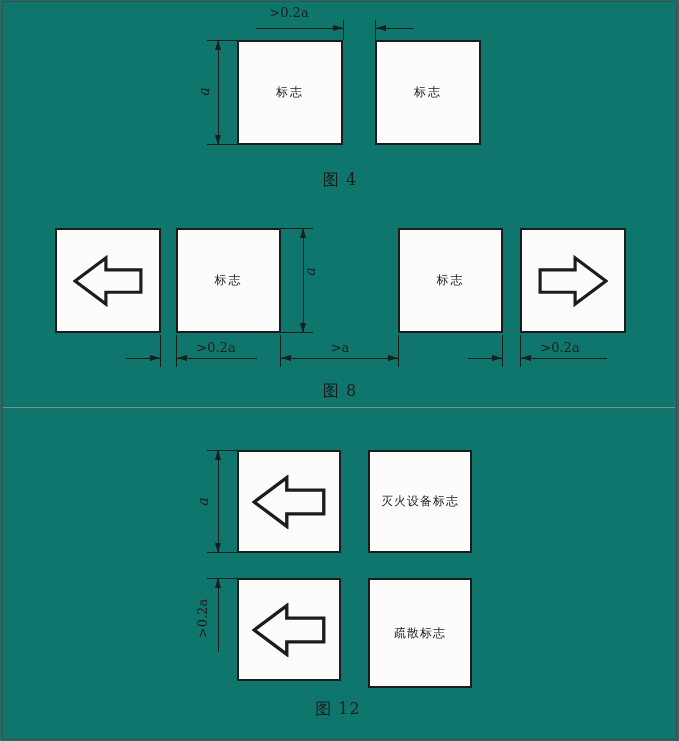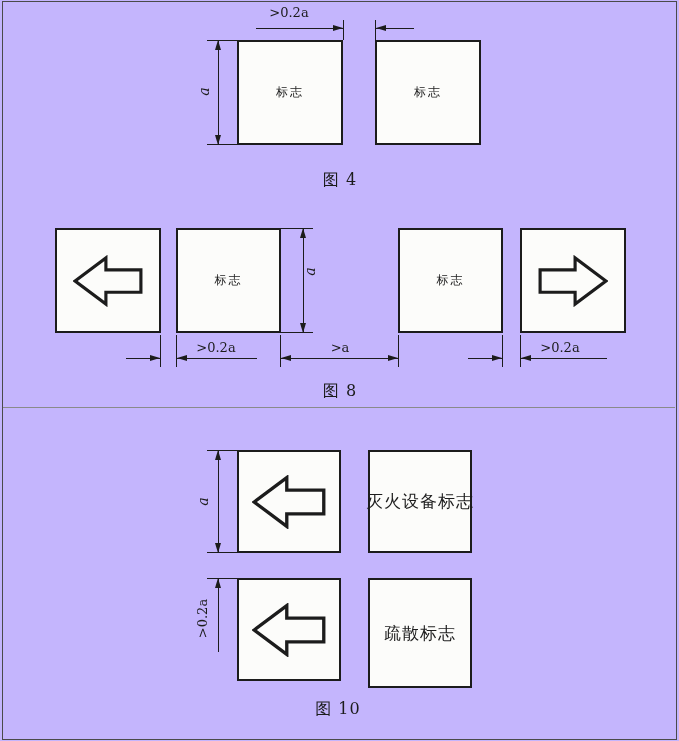--- a/index.html
+++ b/index.html
@@ -1,21 +1,21 @@
 <!DOCTYPE html>
 <html><head>
 <meta charset="utf-8">
 <style>
   * { margin: 0; padding: 0; box-sizing: border-box; }
   html, body { background: #ffffff; }
   .page {
     position: relative;
     width: 679px;
     height: 741px;
-    background: #c4b5fd;
+    background: #0f766e;
     font-family: "DejaVu Serif", "Liberation Serif", serif;
     color: #1c1c1c;
     overflow: hidden;
   }
   .frame {
     position: absolute;
     left: 2px; top: 1px; right: 2px; bottom: 1px;
     border: 1px solid #4a4a4a;
     pointer-events: none;
   }
@@ -25,21 +25,21 @@
     background: #fcfcfa;
     display: flex;
     align-items: center;
     justify-content: center;
   }
   .box-label {
     font-size: 12px;
     letter-spacing: 2px;
     white-space: nowrap;
   }
-  .box-label.small { font-size: 17px; letter-spacing: 1px; }
+  .box-label.small { font-size: 12px; letter-spacing: 1px; }
   .hline, .vline { position: absolute; background: #1c1c1c; }
   .hline { height: 1px; }
   .vline { width: 1px; }
   .divider { position: absolute; height: 1px; background: #8a8a8a; }
   .dim-label {
     position: absolute;
     font-size: 13px;
     text-align: center;
     line-height: 15px;
     white-space: nowrap;
@@ -171,15 +171,15 @@
     <div class="vline" style="left:218px;top:450px;height:103px"></div>
     <div class="ah ah-up" style="left:215px;top:450px"></div>
     <div class="ah ah-down" style="left:215px;top:543px"></div>
     <div class="dim-label ital rot" style="left:193px;top:494px;width:20px">a</div>
 
     <div class="hline" style="left:207px;top:578px;width:30px"></div>
     <div class="vline" style="left:218px;top:578px;height:74px"></div>
     <div class="ah ah-up" style="left:215px;top:578px"></div>
     <div class="dim-label rot" style="left:166px;top:611px;width:72px">&gt;0.2a</div>
 
-    <div class="caption" style="left:288px;top:699px;width:100px">图 10</div>
+    <div class="caption" style="left:288px;top:699px;width:100px">图 12</div>
   </div>
 </div>
 
 </body></html>

